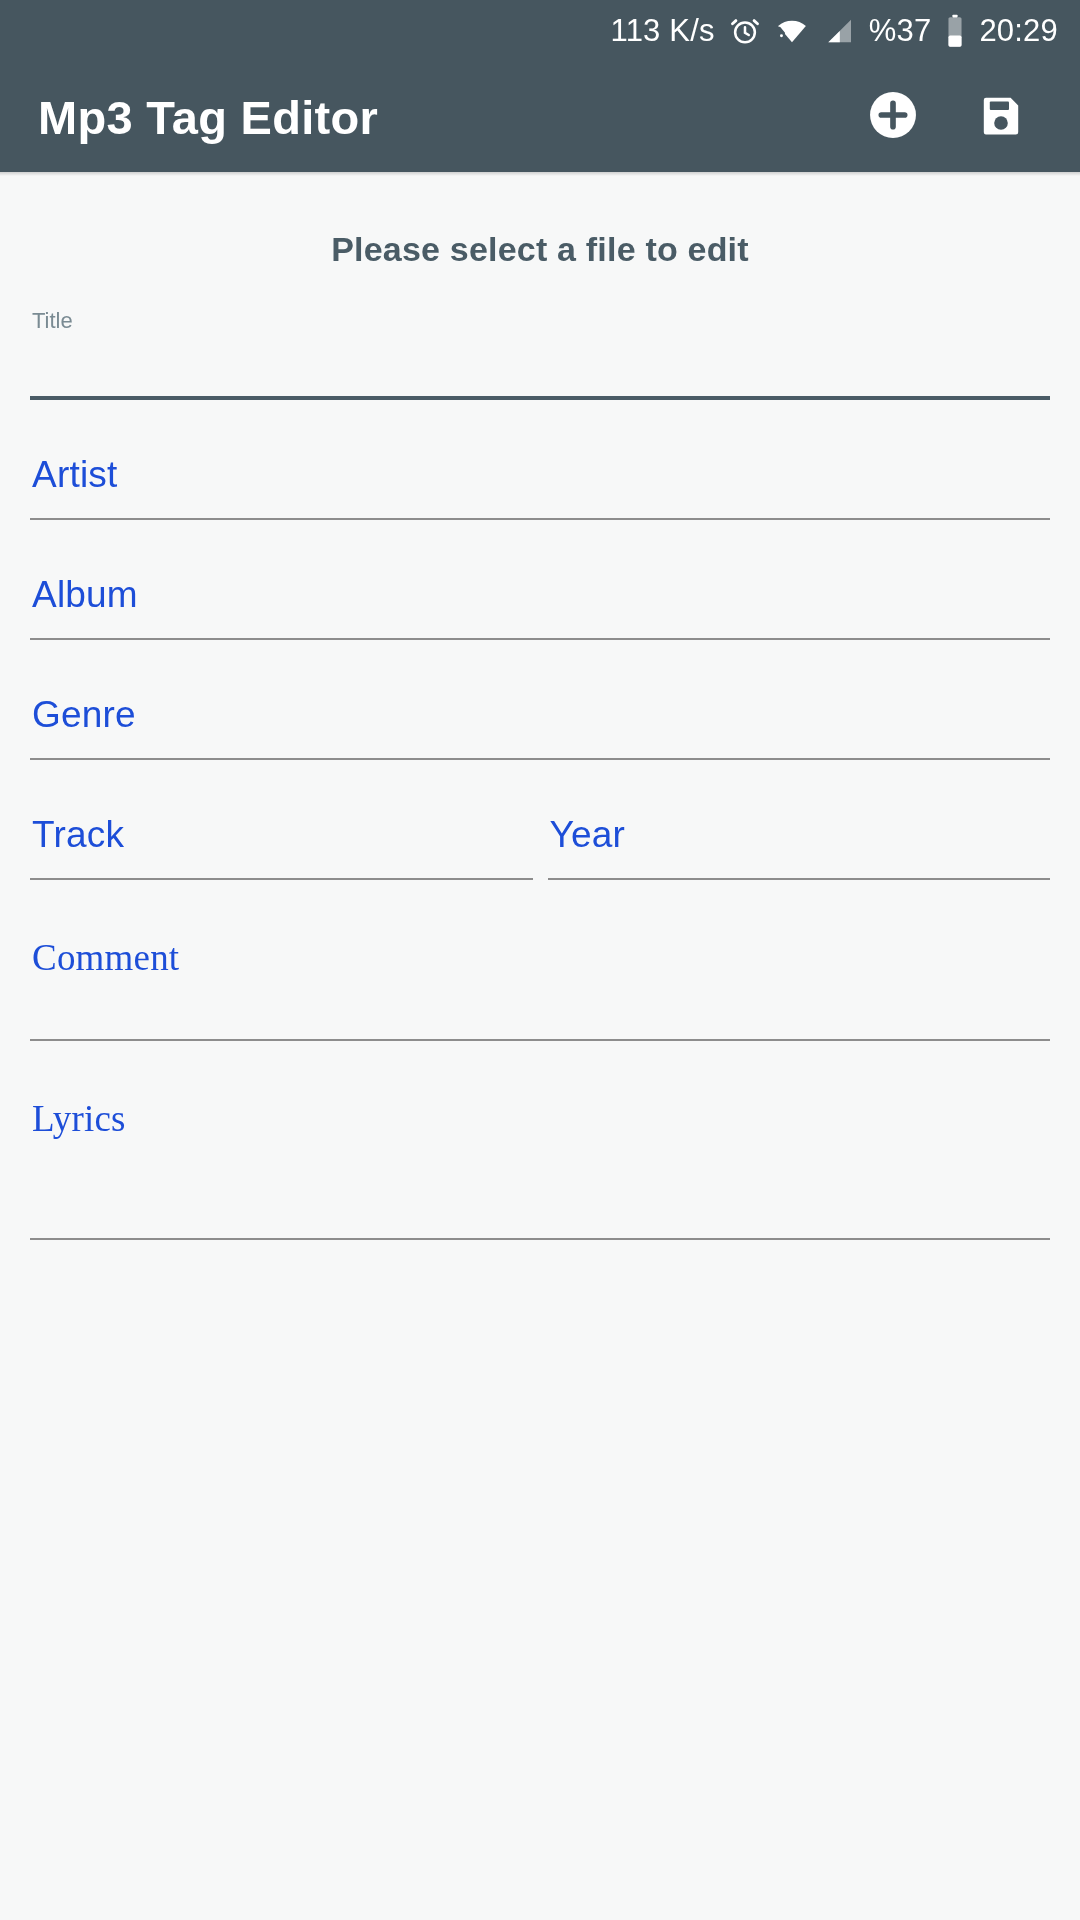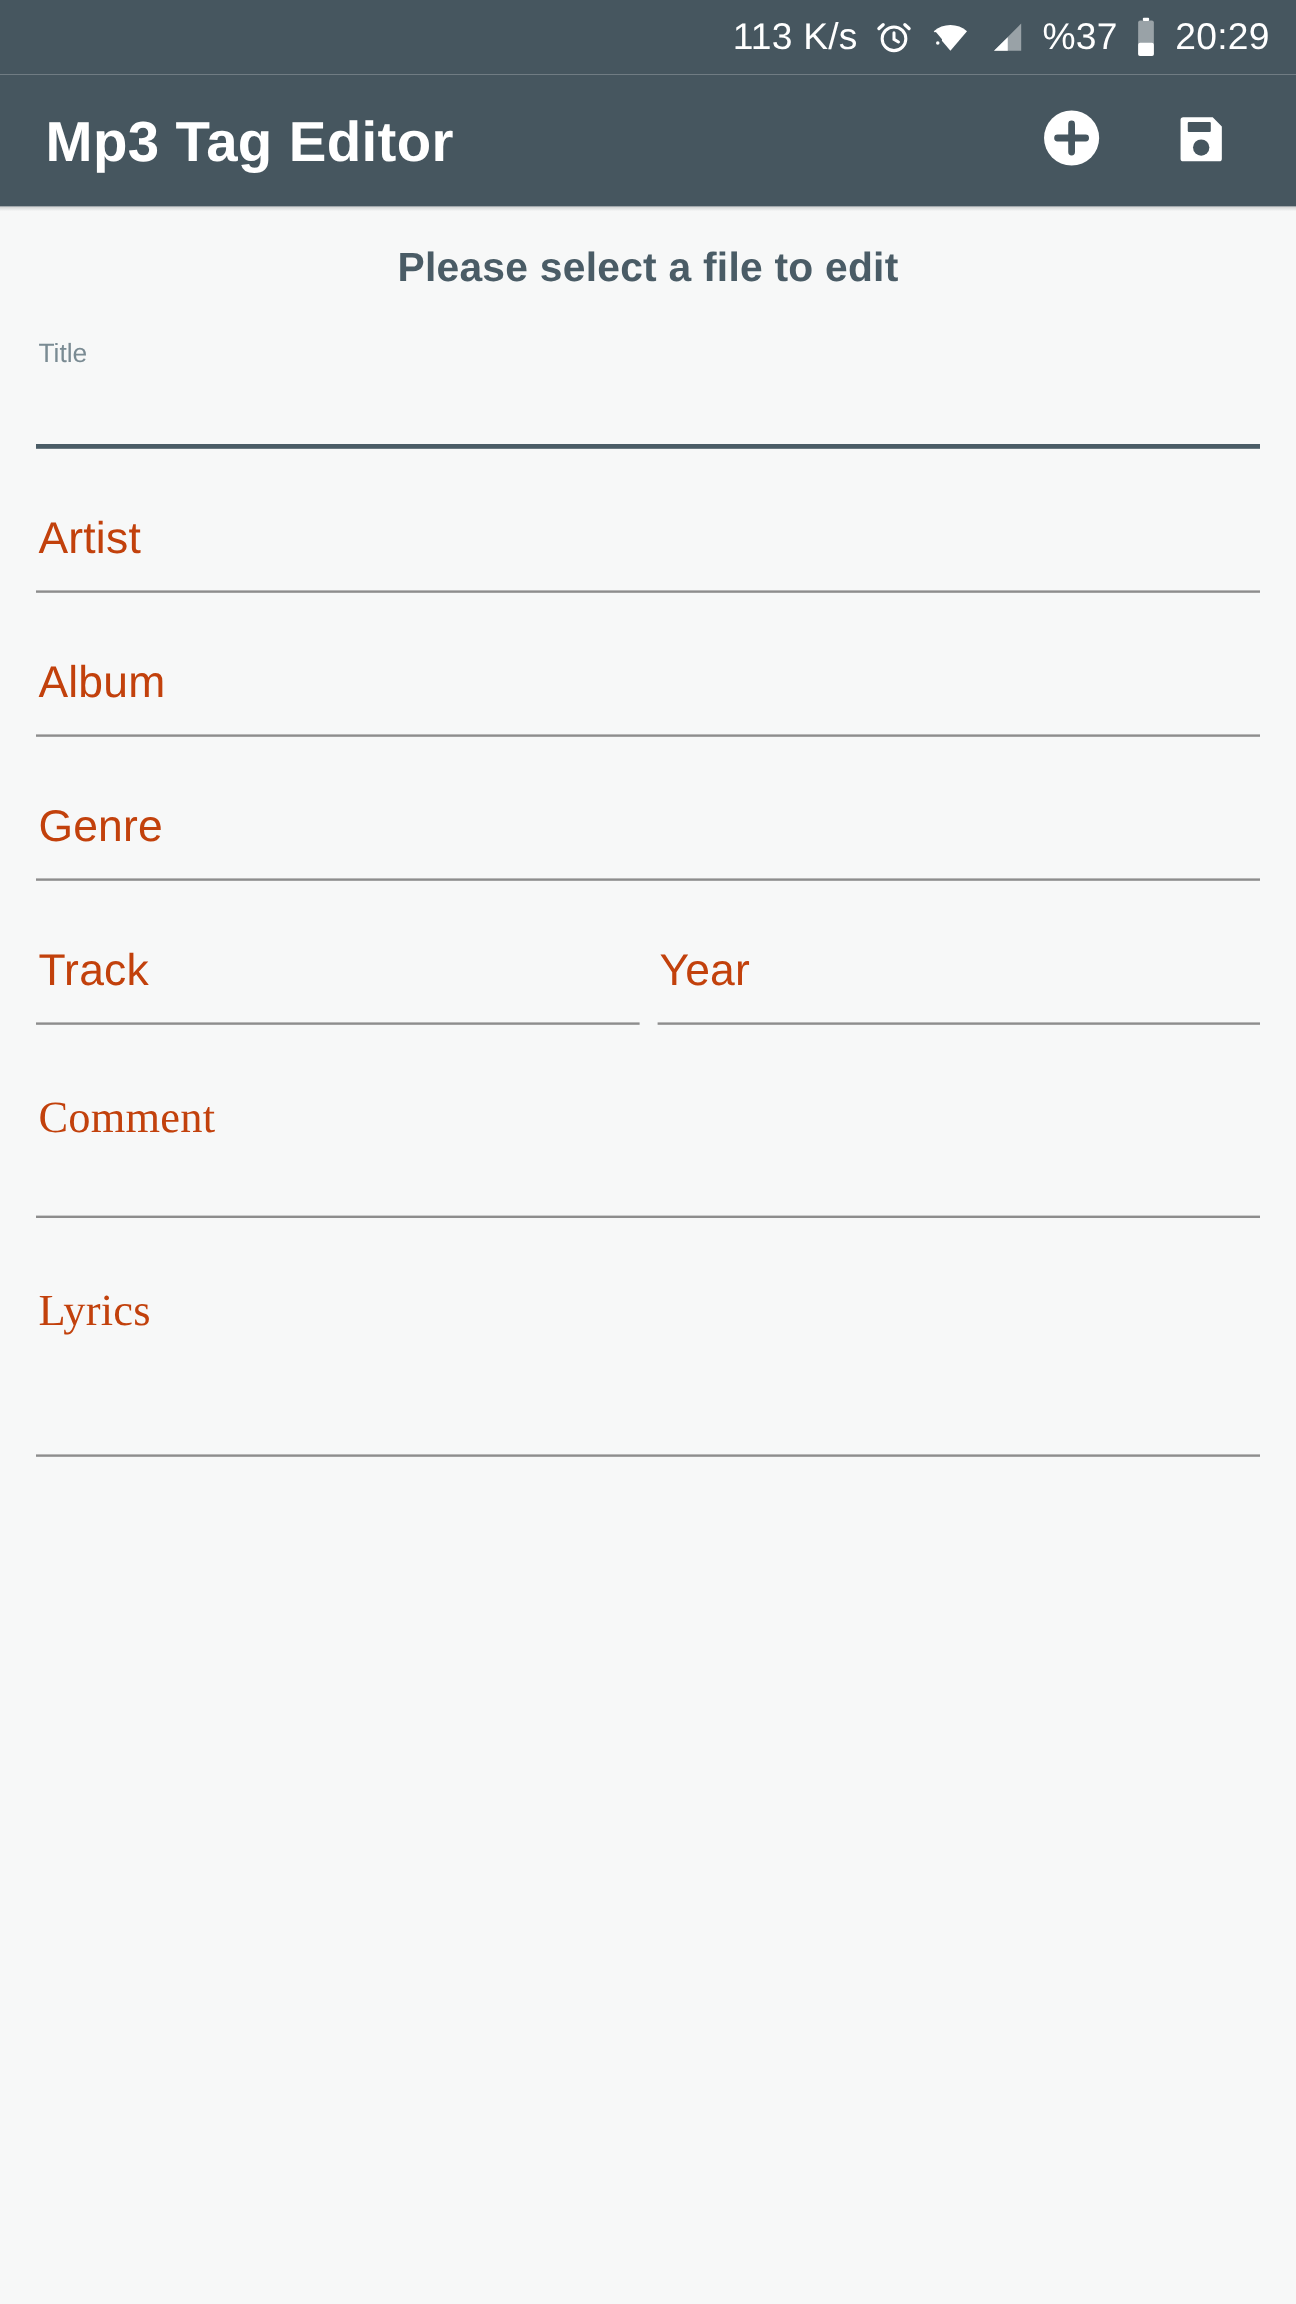--- a/index.html
+++ b/index.html
@@ -59,36 +59,36 @@
   .content {
     padding:0 30px;
     background:#f7f8f8;
     height:calc(1920px - 176px);
   }
   .page-heading {
     text-align:center;
     color:#4a5c66;
     font-size:34px;
     font-weight:bold;
-    padding-top:28px;
+    padding-top:54px;
     letter-spacing:0.2px;
   }
 
   
   .field { position:relative; }
 
   .field-floating-label {
     font-size:22px;
     color:#7a8b93;
     padding-left:2px;
   }
 
   .field-placeholder {
     font-size:37px;
-    color:#c2410c;
+    color:#1d4ed8;
     padding-left:2px;
     letter-spacing:0.2px;
   }
 
   .underline { height:2px; background:#8d8d8d; width:100%; }
   .underline.focused { height:4px; background:#4a5c66; }
 
   
   .title-field { margin-top:39px; }
   .title-field .gap { height:62px; }

